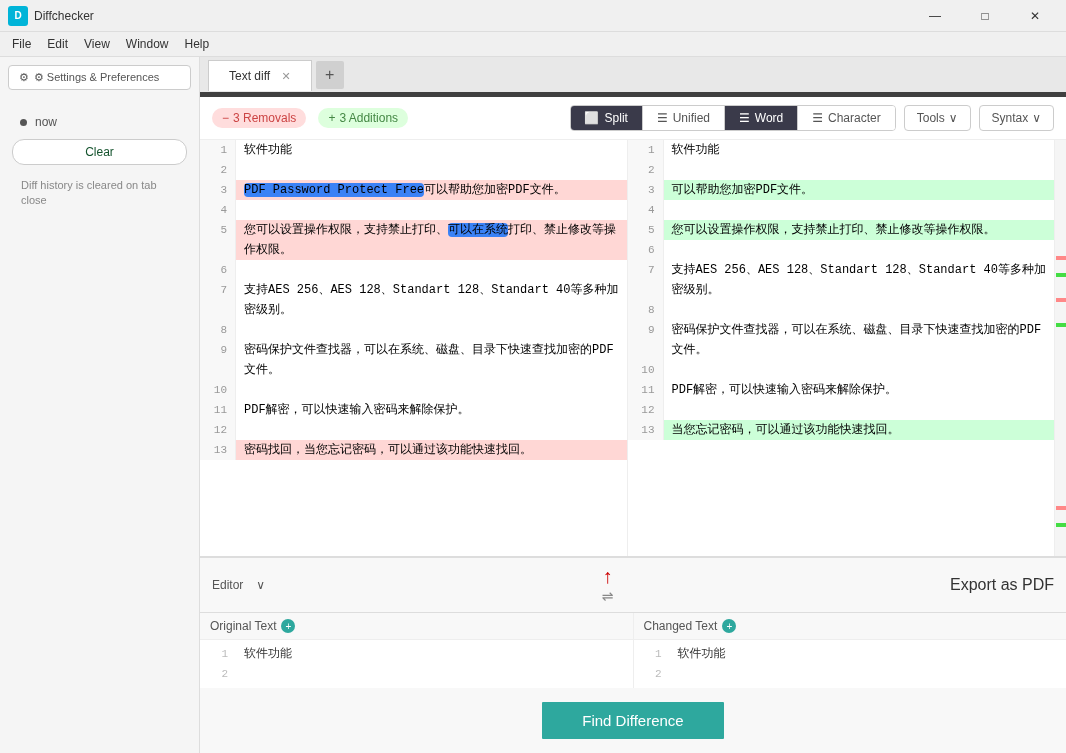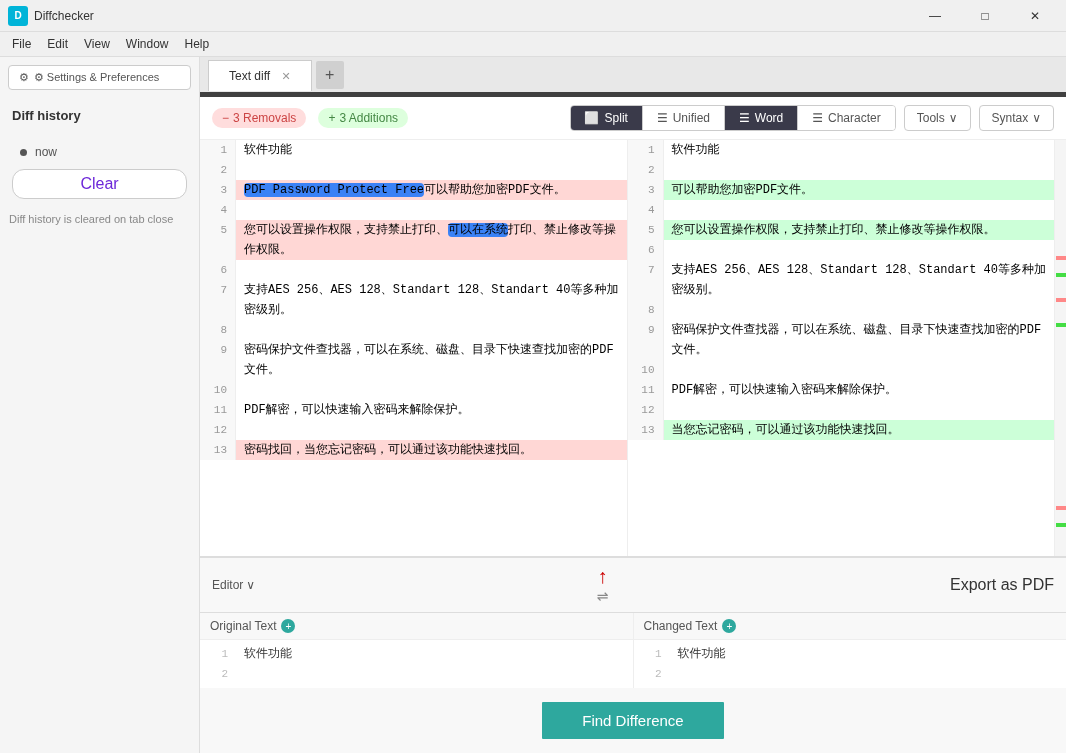--- a/index.html
+++ b/index.html
@@ -92,27 +92,27 @@
       background: #555;
       border-radius: 50%;
       display: inline-block;
     }
     .sidebar-clear-btn {
       margin: 5px 12px;
       padding: 5px 10px;
       background: white;
       border: 1px solid #ccc;
       border-radius: 12px;
-      font-size: 16px;
+      font-size: 12px;
       cursor: pointer;
       text-align: center;
-      color: #6d28d9;
+      color: #14532d;
     }
     .sidebar-note {
-      padding: 8px 9px;
+      padding: 8px 21px;
       font-size: 11px;
       color: #888;
       line-height: 1.4;
     }
 
     
     .main-content {
       flex: 1;
       display: flex;
       flex-direction: column;
@@ -276,21 +276,21 @@
     .editor-toolbar {
       padding: 8px 12px;
       display: flex;
       align-items: center;
       background: #f8f8f8;
       border-bottom: 1px solid #ddd;
     }
     .editor-label {
       font-size: 12px;
       color: #555;
-      display: flex; align-items: center; gap: 3px;
+      display: flex; align-items: center; gap: 13px;
       cursor: pointer;
     }
     .export-btn {
       font-size: 16px;
       color: #333;
       cursor: pointer;
       font-weight: 500;
     }
 
     
@@ -373,21 +373,20 @@
   <span class="menu-item">Help</span>
 </div>
 
 <div class="app-body">
 
   <div class="sidebar">
     <button class="sidebar-settings-btn">
       <span>⚙</span>
       <span style="font-size:11px;">⚙ Settings &amp; Preferences</span>
     </button>
-    <div class="sidebar-diff-history">Diff history</div>
     <div class="sidebar-history-item">
       <span class="sidebar-history-dot"></span>
       <span>now</span>
     </div>
     <button class="sidebar-clear-btn">Clear</button>
     <div class="sidebar-note">Diff history is cleared on tab close</div>
   </div>
 
   <div class="main-content">
 

